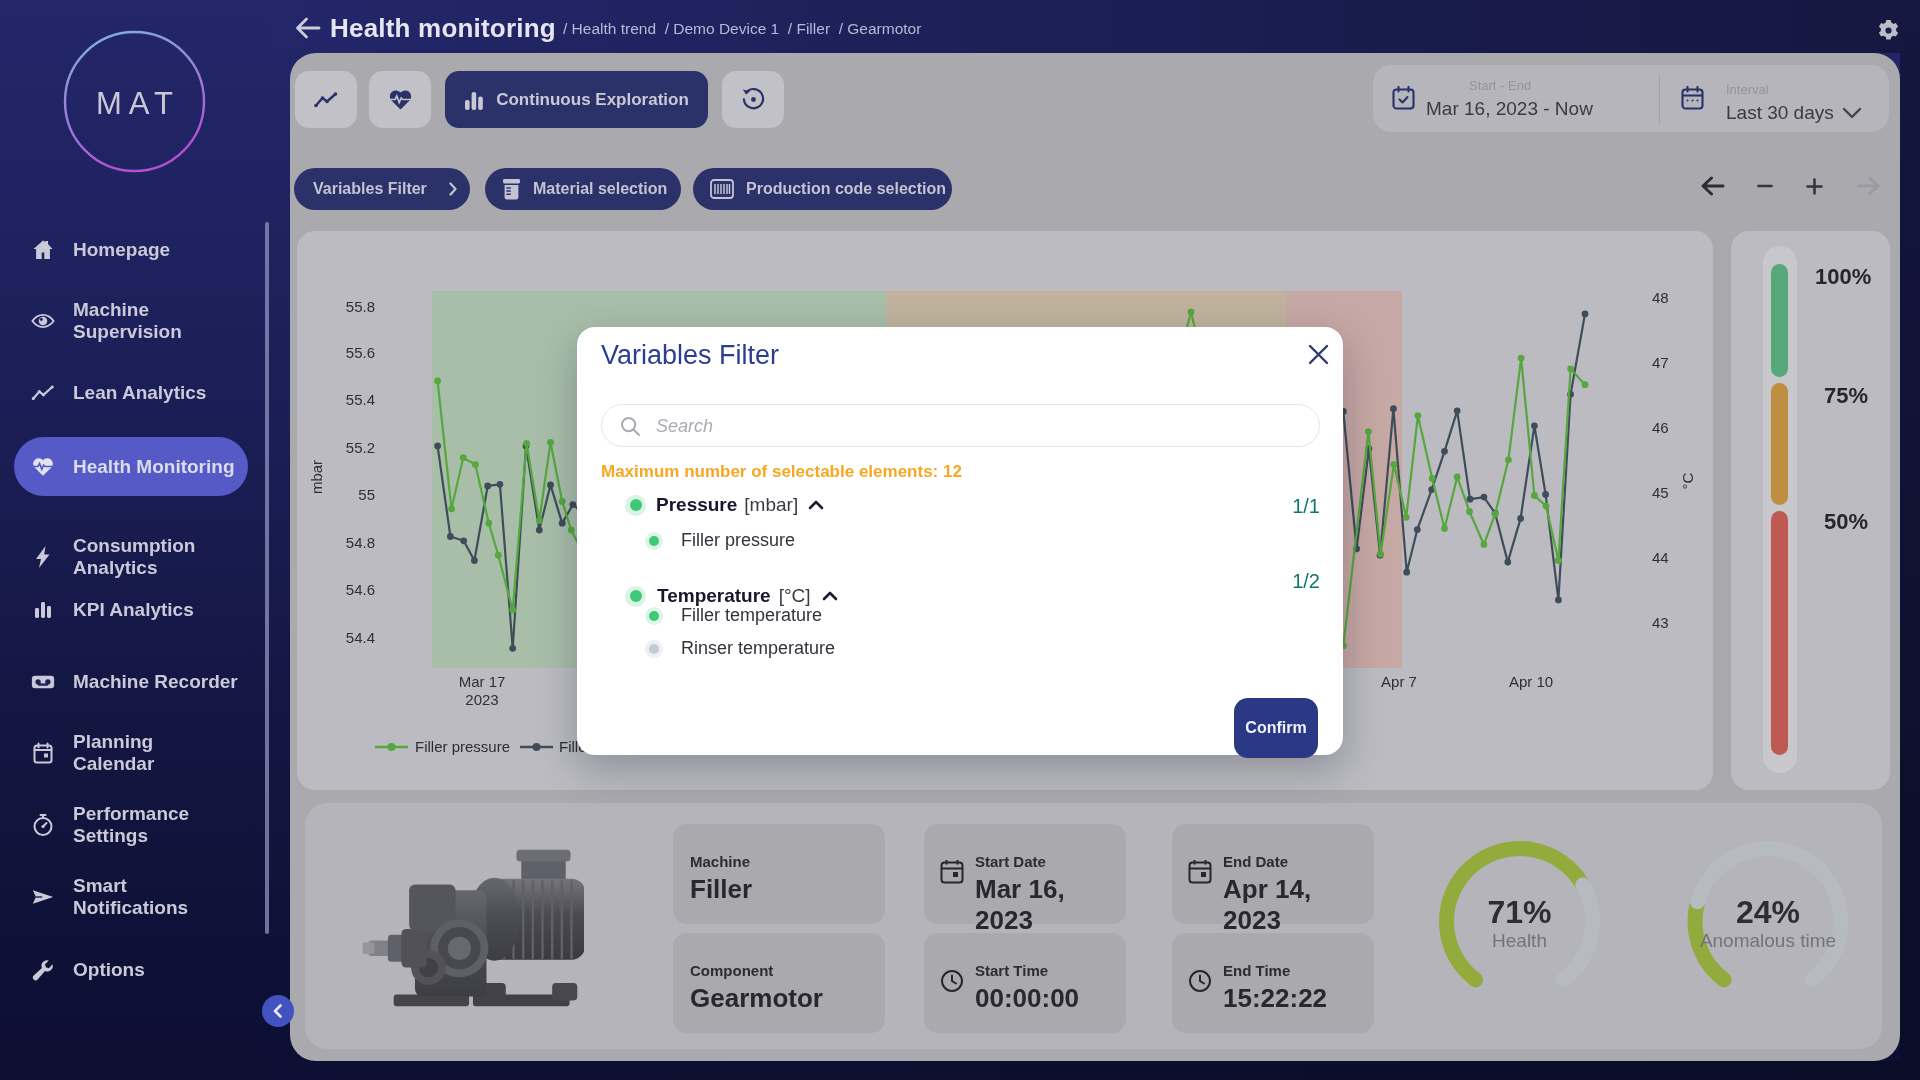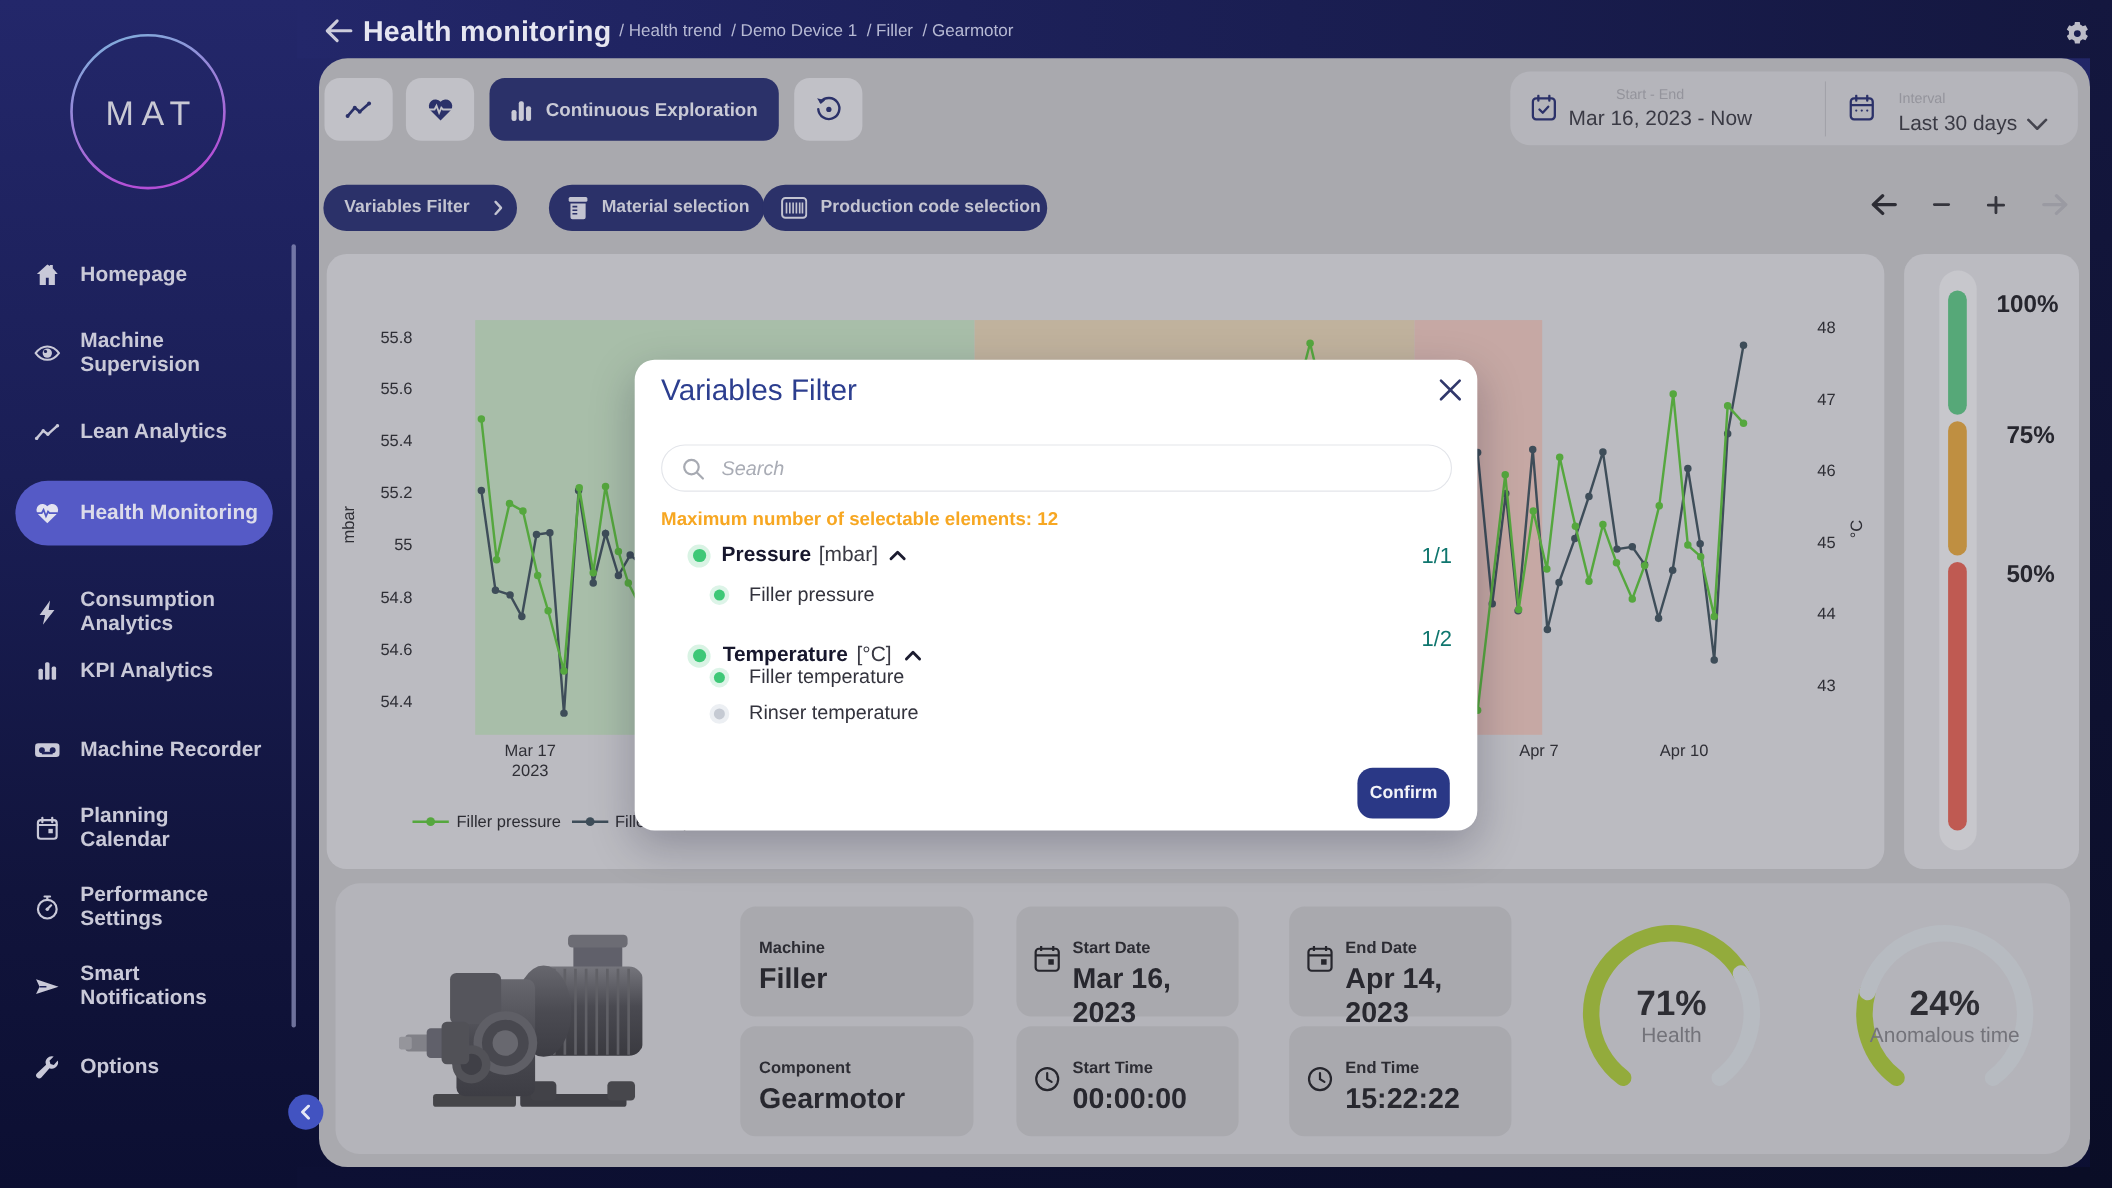--- a/index.html
+++ b/index.html
@@ -239,21 +239,21 @@
         <path d="m2 2 8 8 8-8"></path>
       </svg>
   </div>
 
   <div class="pill" style="left:294px; width:176px;">
     <span style="margin-left:19px;">Variables Filter</span>
     <svg style="margin-left:22px;" width="8" height="14" viewBox="0 0 8 14" fill="none" stroke="#c3c4d1" stroke-width="2.2" stroke-linecap="round" stroke-linejoin="round">
         <path d="m1.5 1.5 5 5.5-5 5.5"></path>
       </svg>
   </div>
-  <div class="pill" style="left:499px; width:196px;">
+  <div class="pill" style="left:485px; width:196px;">
     <svg style="margin-left:17px;" width="19" height="22" viewBox="0 0 19 22" fill="#c3c4d1">
         <rect x="1" y="1" width="17" height="4.5" rx="1.4"></rect>
         <path d="M2.6 7h13.8v12.6a1.8 1.8 0 0 1-1.8 1.8H4.4a1.8 1.8 0 0 1-1.8-1.8zM4.4 9.8h4.2M4.4 13h4.2M4.4 16.2h4.2"></path>
         <path d="M4.4 9.9h4.4M4.4 13.1h4.4M4.4 16.3h4.4" stroke="#2b3169" stroke-width="1.5"></path>
       </svg>
     <span style="margin-left:12px;">Material selection</span>
   </div>
   <div class="pill" style="left:693px; width:259px;">
     <svg style="margin-left:17px;" width="24" height="20" viewBox="0 0 24 20" fill="none" stroke="#c3c4d1" stroke-width="1.8">
         <rect x="1" y="1" width="22" height="18" rx="3"></rect>
@@ -565,17 +565,17 @@
         </div>
       <span style="font-size:18px; color:#33333d;">Filler temperature</span>
     </div>
     <div class="mrow" style="left:68px; top:311px; gap:18px;">
       <div class="dot-wrap" style="width:18px; height:18px; background:#eceff3;">
           <div class="dot-in" style="width:10px;height:10px;background:#c5cad3;"></div>
         </div>
       <span style="font-size:18px; color:#33333d;">Rinser temperature</span>
     </div>
 
-    <div class="abs" style="left:657px; top:371px; width:84px; height:46px; background:#2a3886; border-radius:14px;
+    <div class="abs" style="left:657px; top:371px; width:84px; height:60px; background:#2a3886; border-radius:14px;
          display:flex; align-items:center; justify-content:center; color:#f2f3f8; font-size:16px; font-weight:bold;">Confirm</div>
   </div>
 
 </div>
 
 </body></html>

